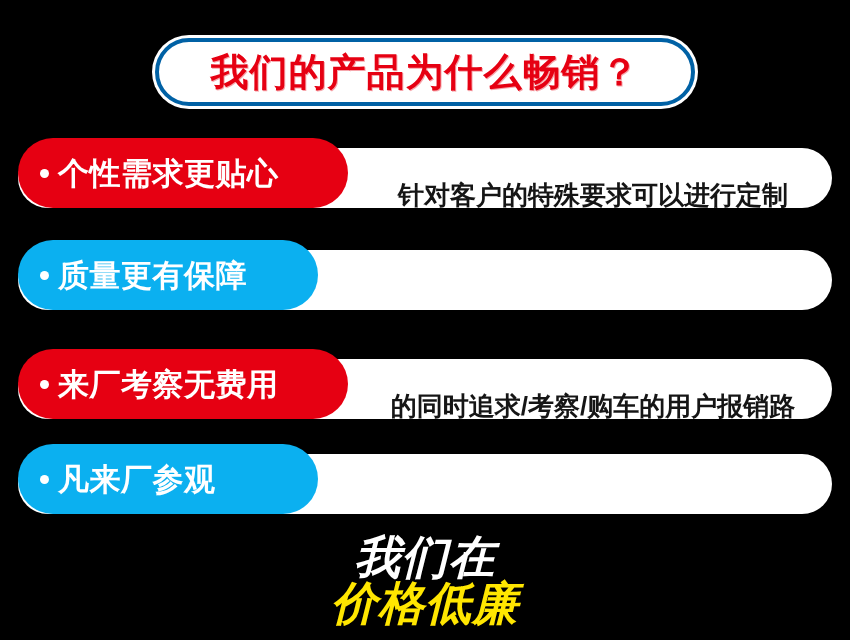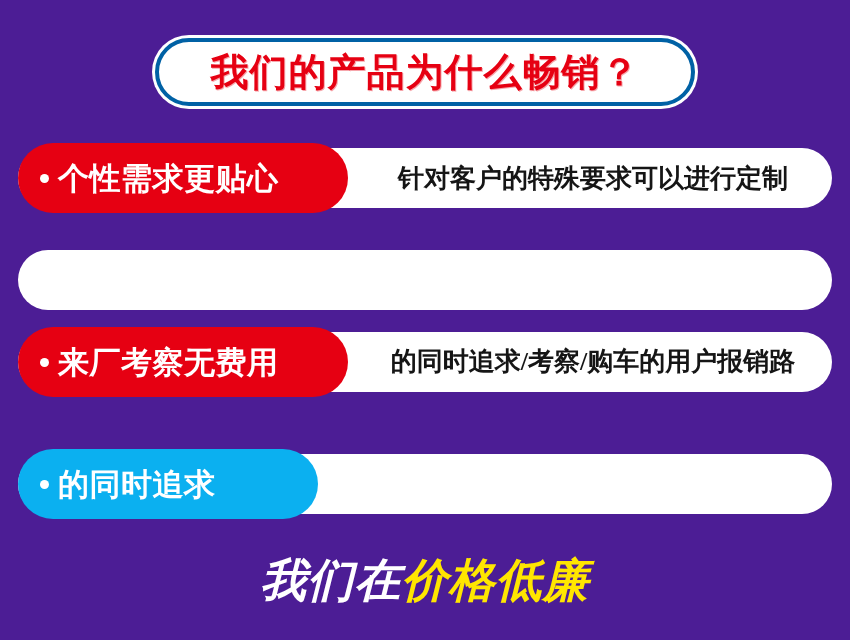--- a/index.html
+++ b/index.html
@@ -11,21 +11,21 @@
     height: 640px;
     overflow: hidden;
     background: #0061a5;
     font-family: "Liberation Sans", "DejaVu Sans", sans-serif;
     -webkit-font-smoothing: antialiased;
   }
   .poster {
     position: relative;
     width: 850px;
     height: 640px;
-    background: #4c1d95;
+    background: #000000;
     box-sizing: border-box;
   }
 
   
   .title-wrap {
     position: absolute;
     left: 155px;
     top: 38px;
     width: 540px;
     height: 68px;
@@ -55,26 +55,26 @@
   
   .row {
     position: absolute;
     left: 18px;
     width: 814px;
     height: 60px;
     background: #ffffff;
     border-radius: 35px;
     box-sizing: border-box;
     display: flex;
-    align-items: center;
+    align-items: flex-end;
     gap: 20px;
   }
   .row-1 { top: 148px; }
   .row-2 { top: 250px; }
-  .row-3 { top: 332px; font-family: Liberation Serif, serif; }
+  .row-3 { top: 359px; }
   .row-4 { top: 454px; }
 
   .badge {
     position: relative;
     height: 70px;
     border-radius: 35px;
     display: flex;
     align-items: center;
     padding: 0 26px 0 22px;
     box-sizing: border-box;
@@ -121,20 +121,21 @@
   .footer {
     position: absolute;
     left: 0;
     top: 540px;
     width: 850px;
     height: 80px;
     display: flex;
     align-items: center;
     justify-content: center;
     white-space: nowrap;
+    flex-direction: column;
   }
   .footer span {
     font-size: 46px;
     font-weight: bold;
     line-height: 1;
     letter-spacing: 1px;
     font-style: italic;
   }
   .f-white  { color: #ffffff; }
   .f-yellow { color: #ffe600; }
@@ -152,34 +153,38 @@
 
   <div class="row row-1">
     <div class="badge red w1">
       <span class="bullet"></span>
       <span class="badge-text">个性需求更贴心</span>
     </div>
     <div class="desc">针对客户的特殊要求可以进行定制</div>
   </div>
 
   <div class="row row-2">
+    <div class="badge blue w2">
+      <span class="bullet"></span>
+      <span class="badge-text">质量更有保障</span>
+    </div>
   </div>
 
   <div class="row row-3">
     <div class="badge red w3">
       <span class="bullet"></span>
       <span class="badge-text">来厂考察无费用</span>
     </div>
     <div class="desc">的同时追求/考察/购车的用户报销路</div>
   </div>
 
   <div class="row row-4">
     <div class="badge blue w4">
       <span class="bullet"></span>
-      <span class="badge-text">的同时追求</span>
+      <span class="badge-text">凡来厂参观</span>
     </div>
   </div>
 
   <div class="footer">
     <span class="f-white">我们在</span>
     <span class="f-yellow">价格低廉</span>
   </div>
 
 </div>
 

